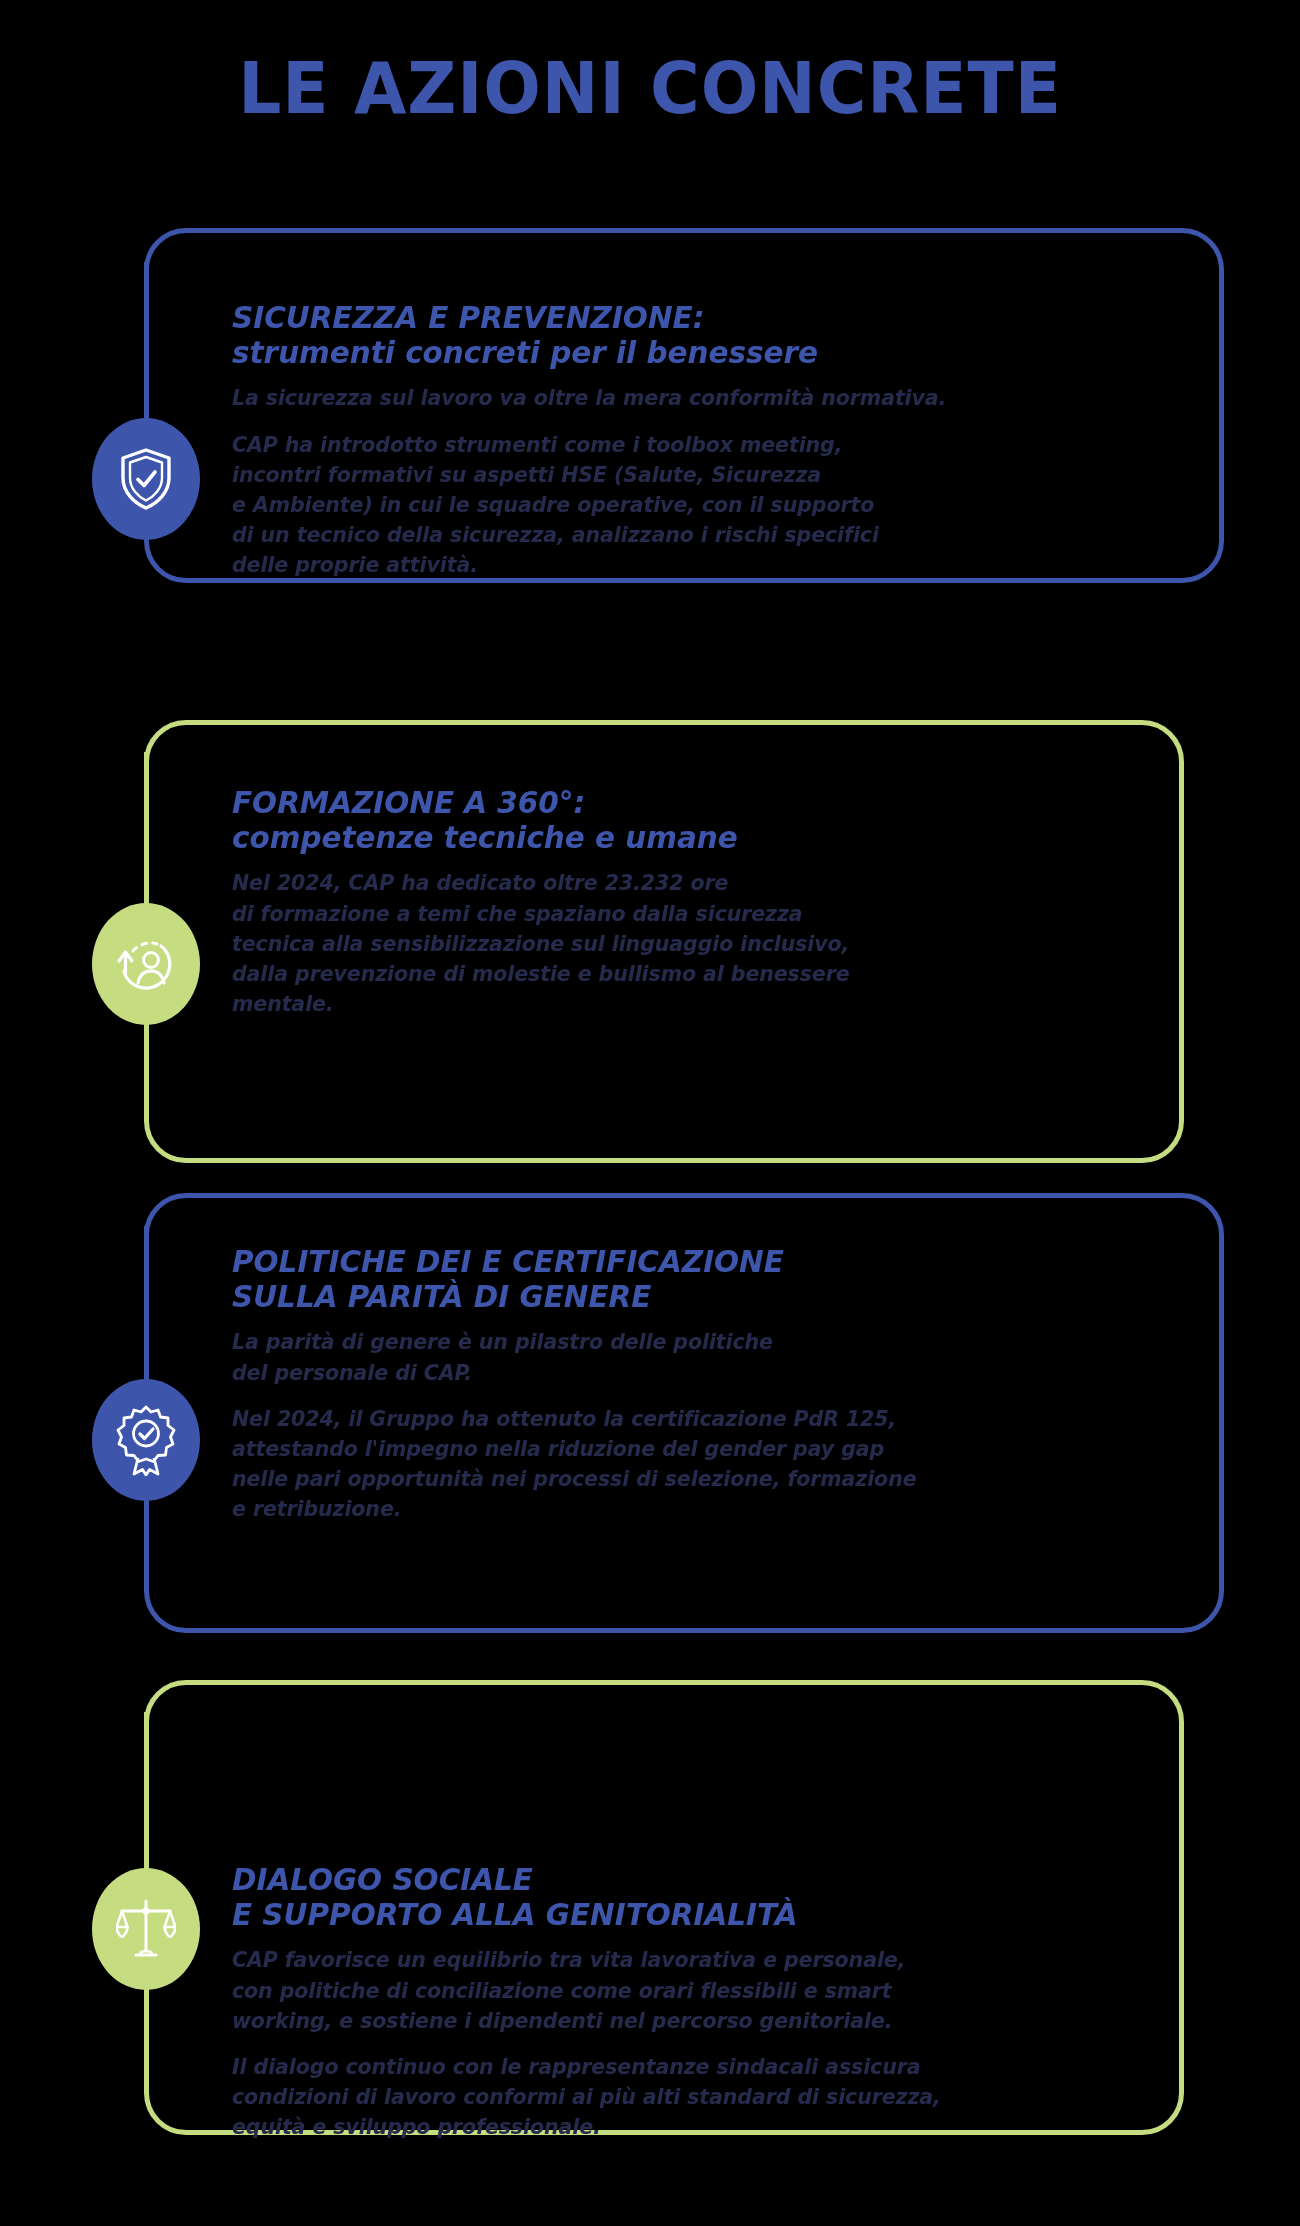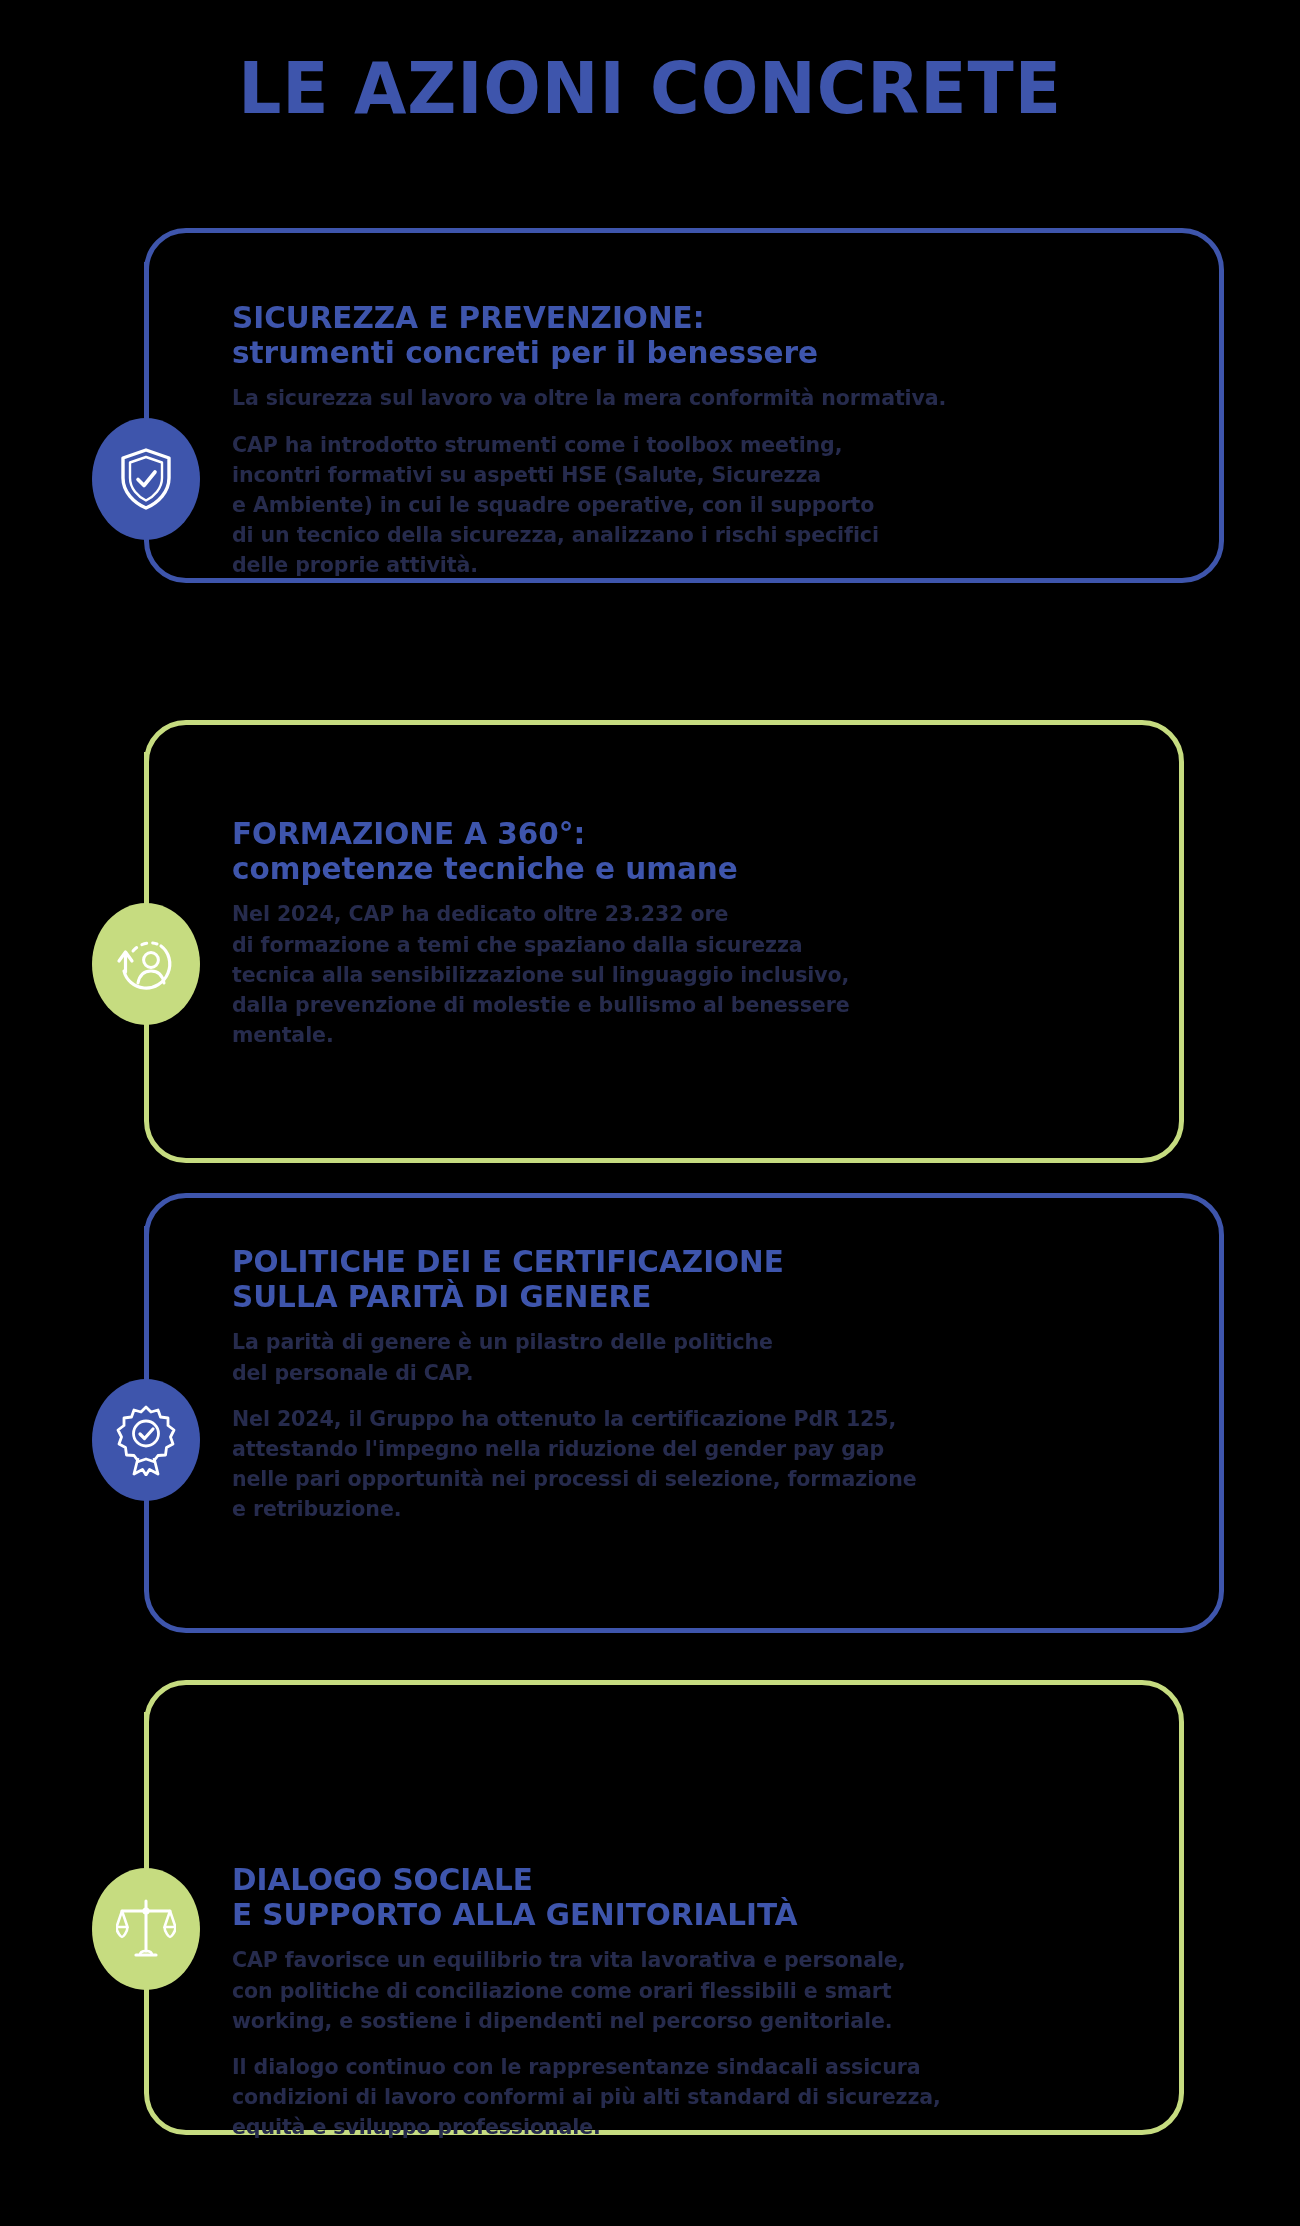--- a/index.html
+++ b/index.html
@@ -84,23 +84,24 @@
   #badge-3 { left: 92px; top: 1379px; }
   #badge-4 { left: 92px; top: 1868px; }
 
   .badge svg { display: block; }
 
   
   .card-body {
     position: absolute;
     left: 232px;
     width: 890px;
+    font-style: italic;
   }
   #body-1 { top: 300px; }
-  #body-2 { top: 816px; }
+  #body-2 { top: 785px; }
   #body-3 { top: 1244px; }
   #body-4 { top: 1862px; }
 
   .card-heading {
     font-family: "DejaVu Sans", sans-serif;
     font-weight: bold;
     font-size: 31px;
     line-height: 1.12;
     color: #3E55AC;
     letter-spacing: 0px;

